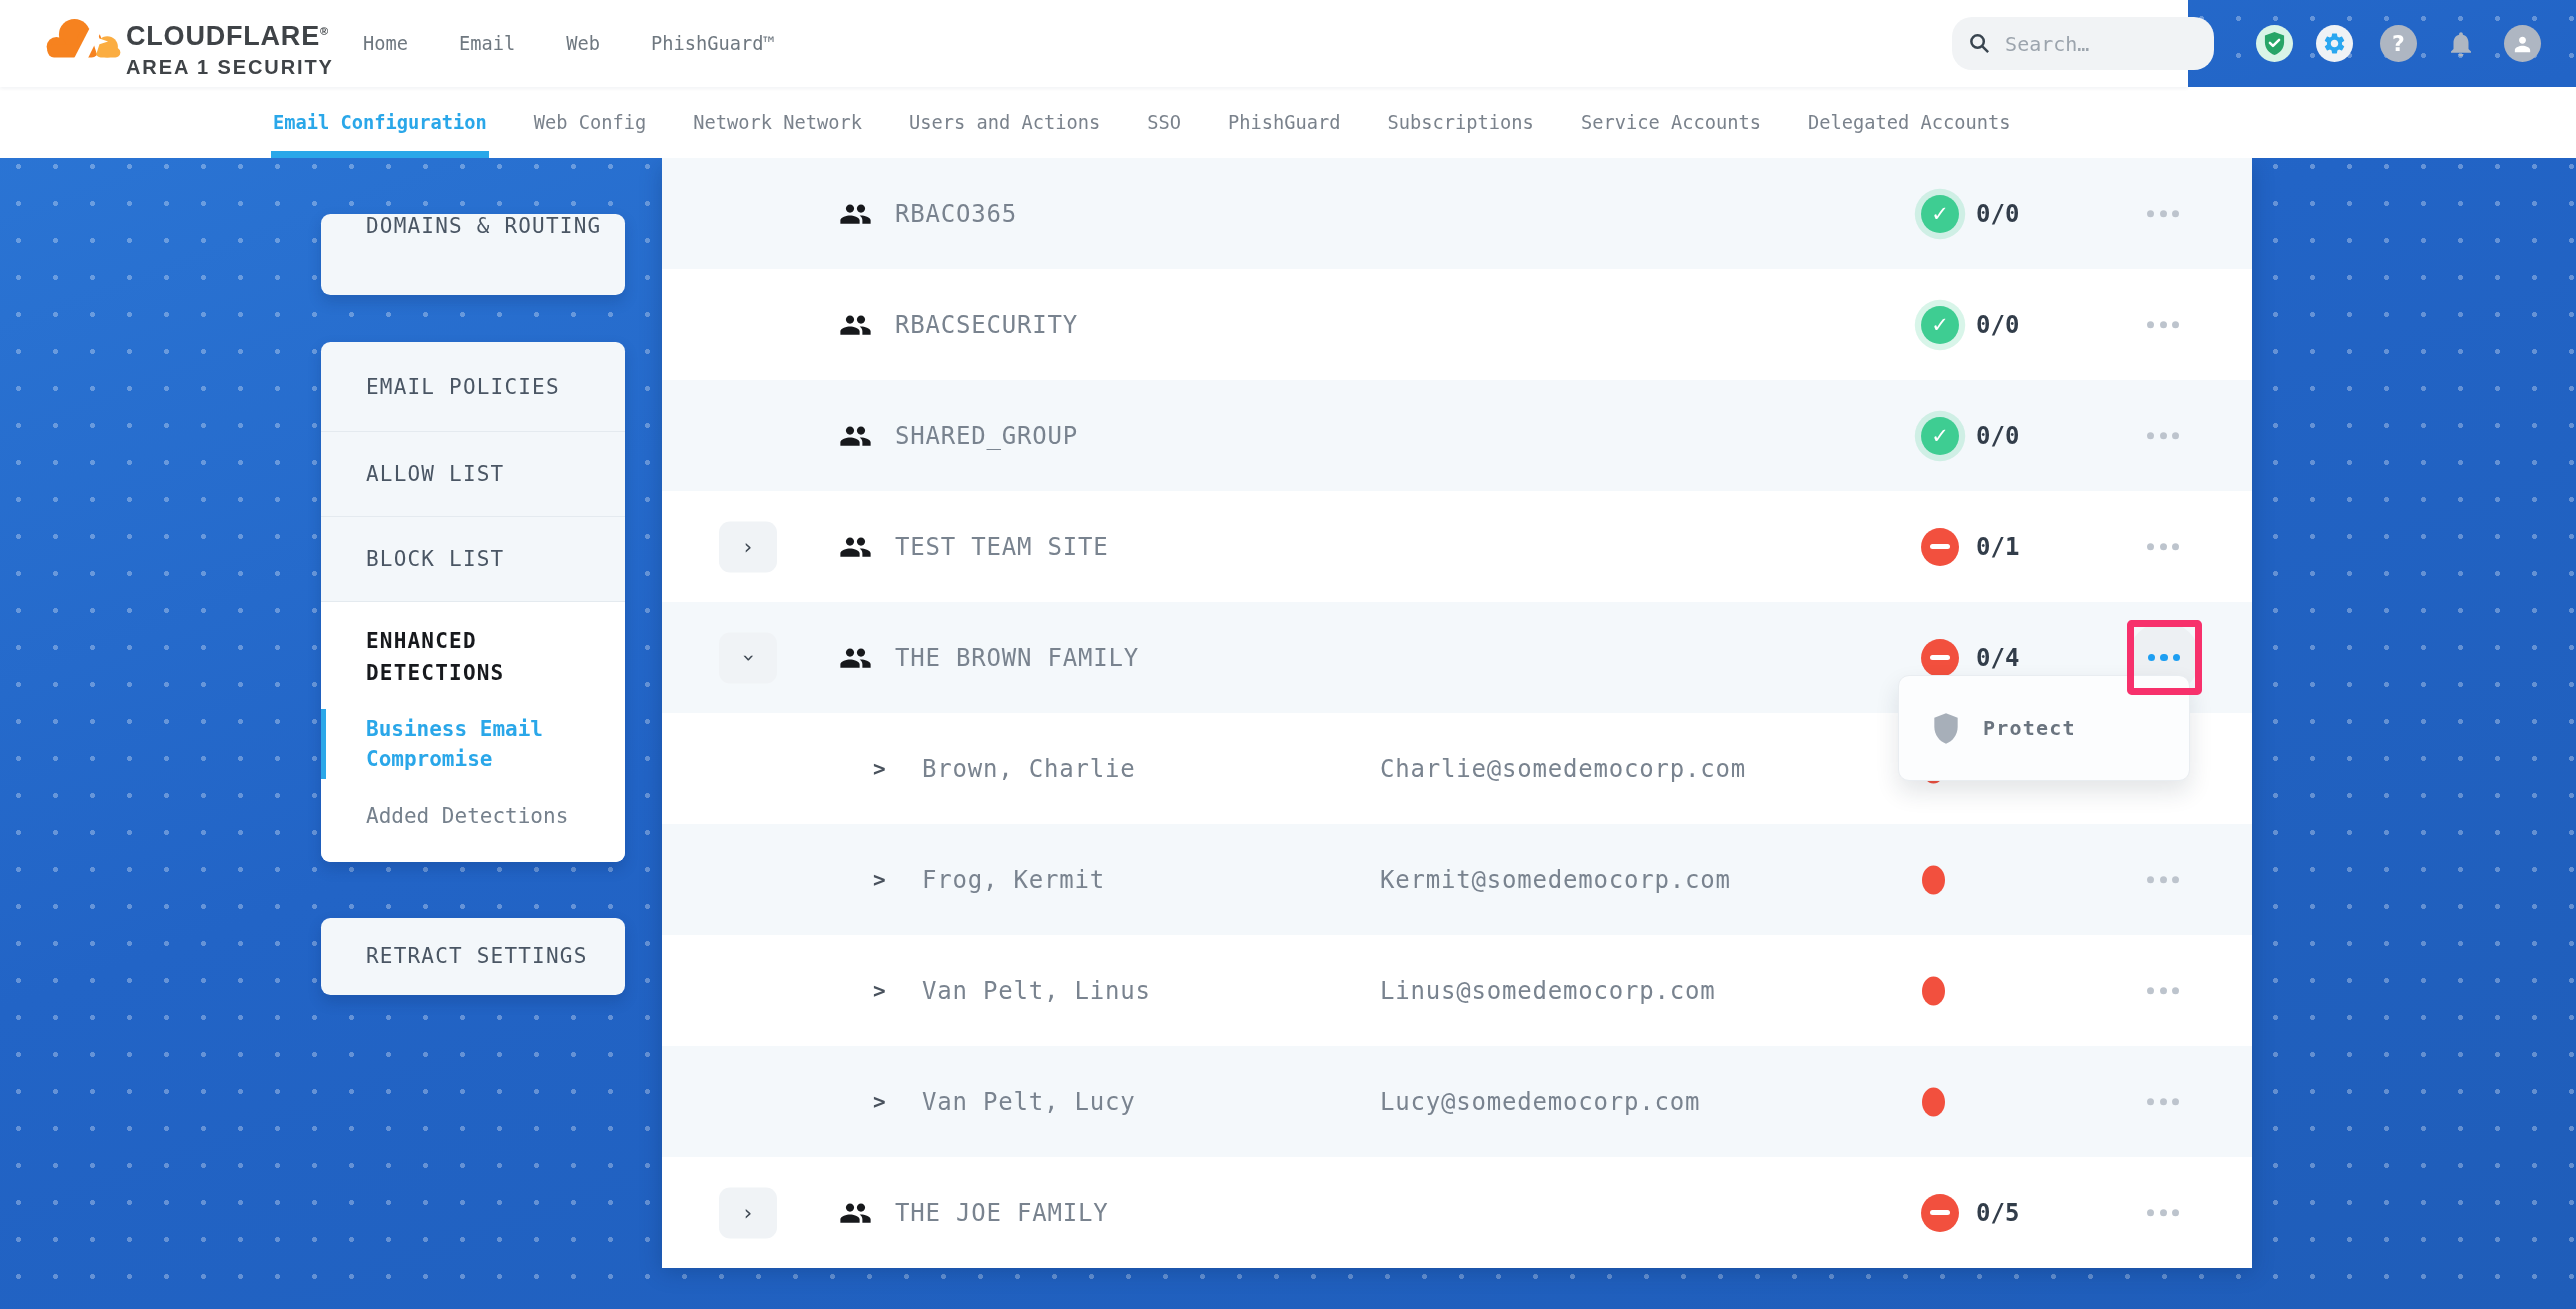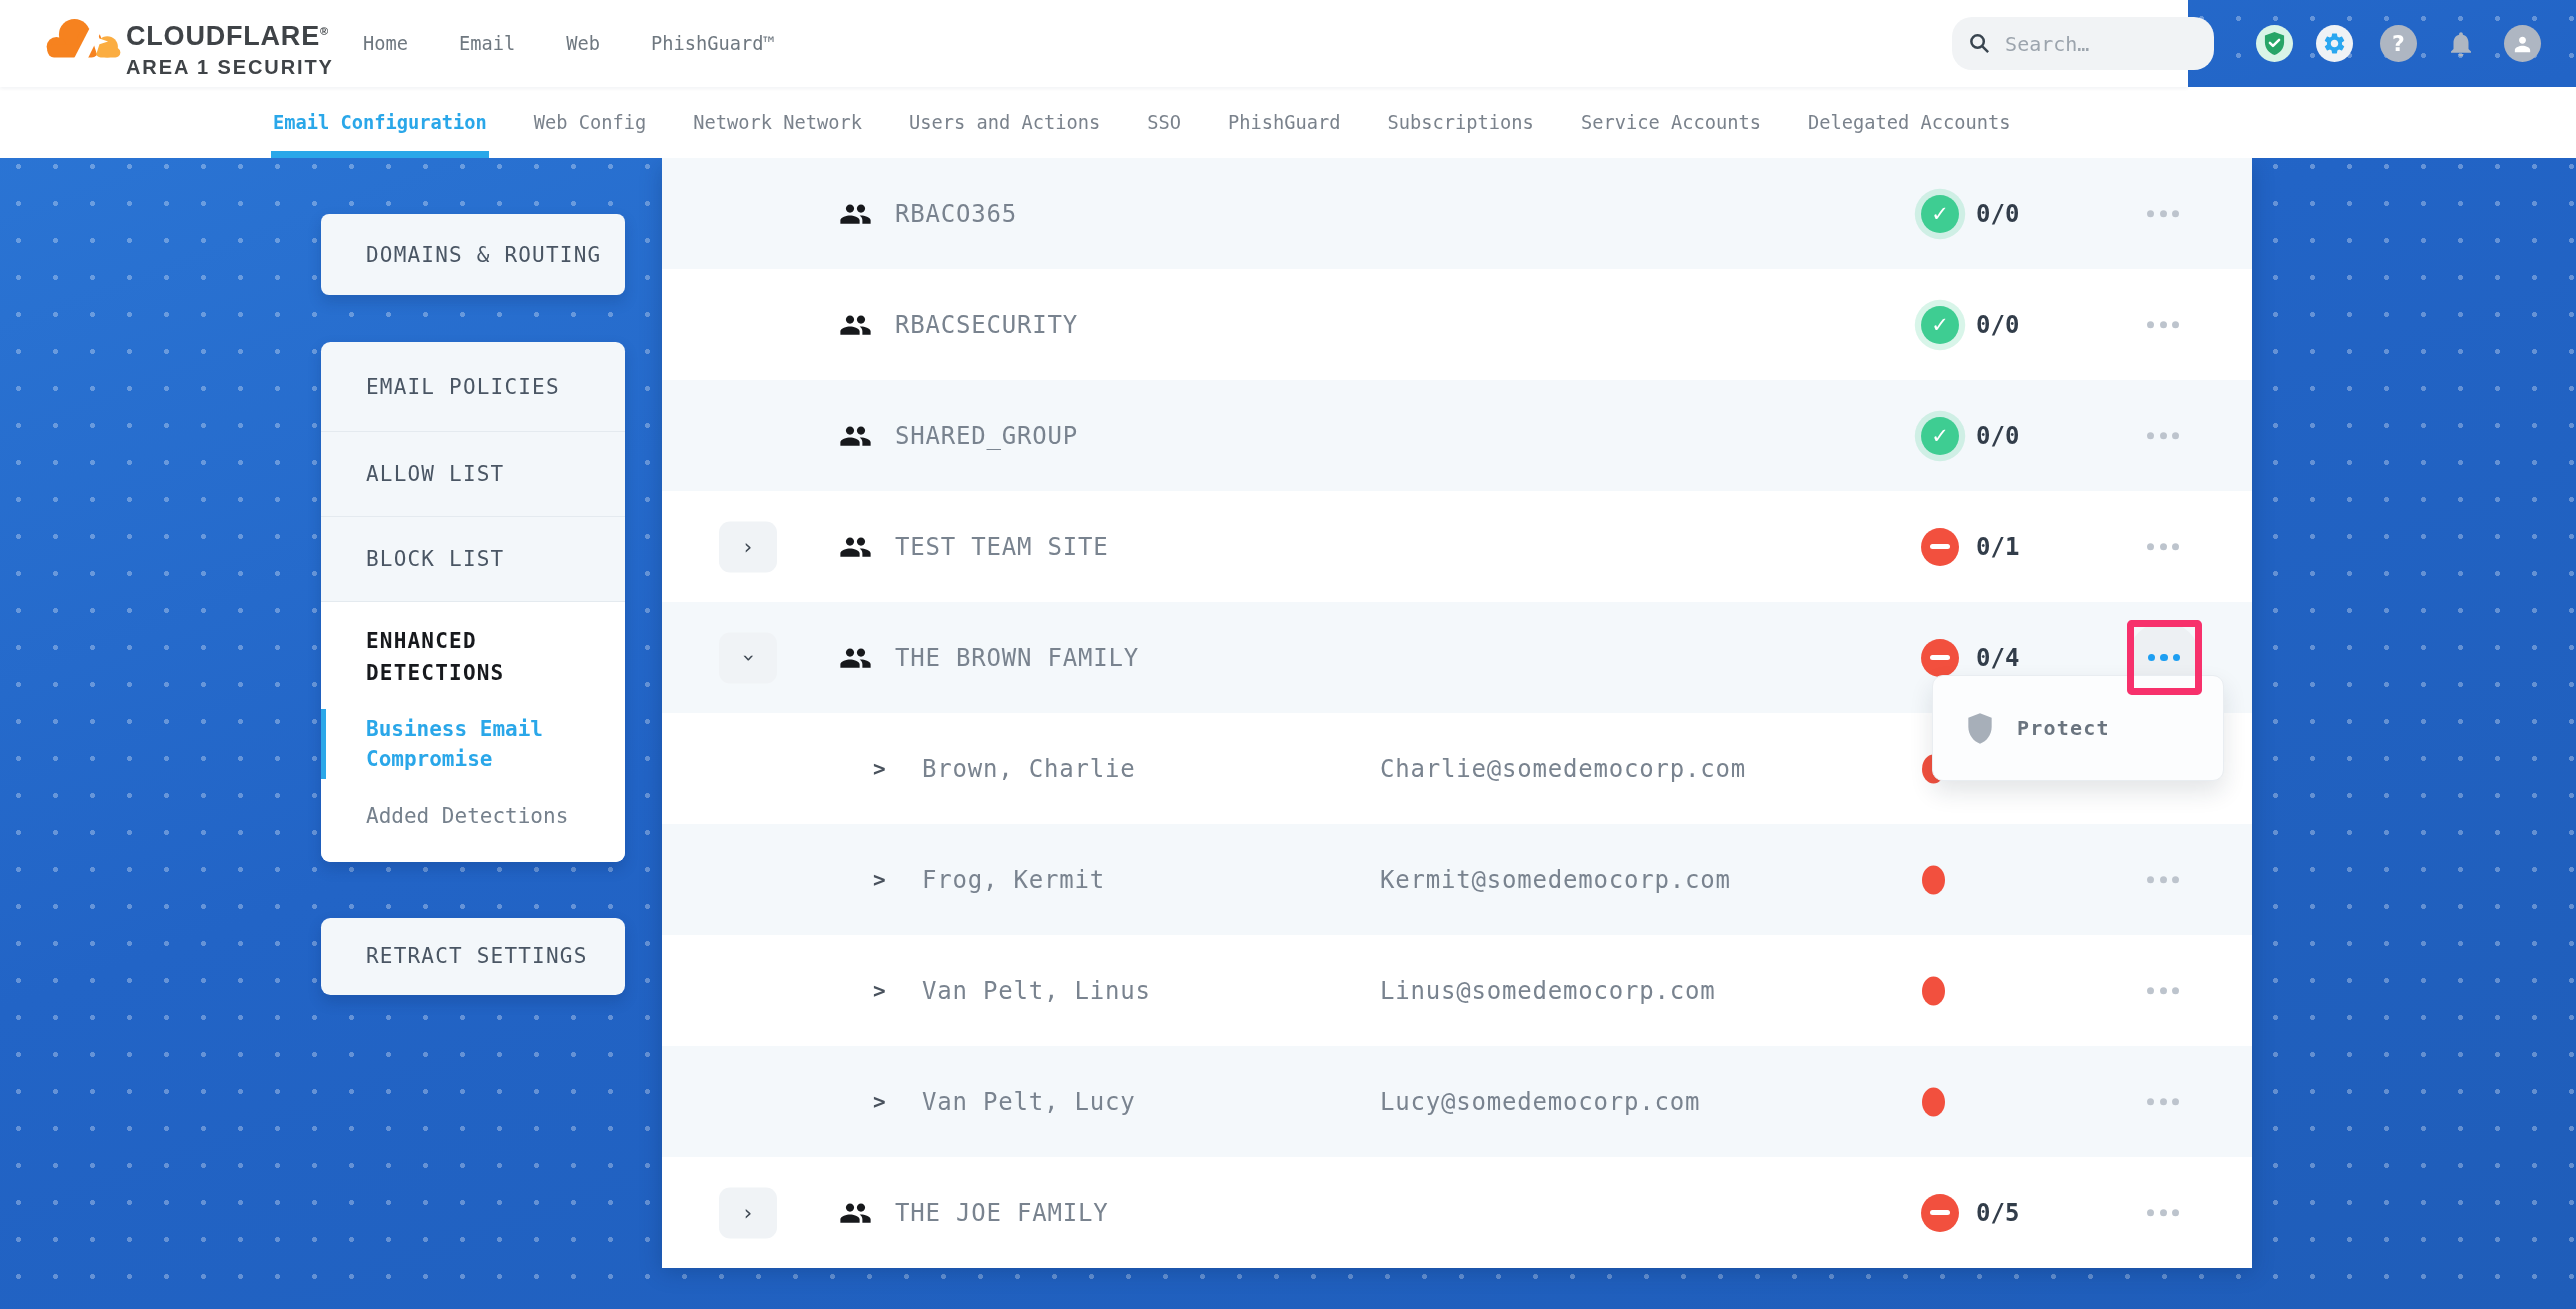--- a/index.html
+++ b/index.html
@@ -33,21 +33,21 @@
   
   .subnav{position:absolute;left:0;top:87px;width:2576px;height:71px;background:#fff;
     display:flex;align-items:center;gap:47px;padding-left:273px;box-sizing:border-box;z-index:39;}
   .tab{font-size:18.7px;color:#7A828C;position:relative;height:71px;display:flex;align-items:center;
     cursor:pointer;white-space:nowrap;}
   .tab.active{color:#2AA7E9;font-weight:bold;}
   .tab.active::after{content:"";position:absolute;left:-2.3px;right:-2.3px;bottom:0;height:7px;background:#2AA7E9;}
   
   .sidebar{position:absolute;left:321px;top:214px;width:304px;z-index:10;}
   .card{background:#F3F7FA;border-radius:9.3px;box-shadow:0 6.2px 14px rgba(10,35,75,.18);}
-  .card.solo{height:81px;display:flex;align-items:center;border-radius:8px;}
+  .card.solo{height:81px;display:flex;align-items:flex-start;}
   .side-label{font-size:21px;color:#4A5664;letter-spacing:1.2px;padding-left:45px;cursor:pointer;}
   .card.stack{margin-top:47px;overflow:hidden;}
   .pol-item{height:84px;display:flex;align-items:center;border-bottom:1.6px solid #E4EAEF;cursor:pointer;}
   .pol-item:first-child{height:89px;}
   .enhanced{background:#fff;padding:23px 0 31px 0;}
   .enh-title{font-size:21px;font-weight:bold;color:#17191D;letter-spacing:1.2px;line-height:32px;
     padding-left:45px;width:195px;}
   .enh-item{position:relative;margin-top:25px;padding-left:45px;font-size:21px;line-height:30px;cursor:pointer;}
   .enh-item.active{color:#2AA7E9;font-weight:bold;width:187px;}
   .enh-item.active::before{content:"";position:absolute;left:0;top:-4.7px;bottom:-4.7px;width:5.4px;background:#2AA7E9;}
@@ -78,21 +78,21 @@
   .count{position:absolute;left:1314px;top:50%;transform:translateY(-50%);font-size:24px;font-weight:bold;color:#323D4A;}
   .dotmark{position:absolute;left:1260px;top:50%;transform:translateY(-50%);width:23px;height:29px;
     border-radius:50%;background:#F2503E;}
   .menu{position:absolute;left:1476px;top:50%;transform:translateY(-50%);display:flex;gap:5.4px;
     background:none;border:none;cursor:pointer;padding:9.3px;}
   .menu i{width:7px;height:7px;border-radius:50%;background:#BDC4CD;display:block;}
   .menu.blue{left:1466px;width:72px;height:72px;border-radius:50%;background:#EDF0F3;
     justify-content:center;align-items:center;gap:4.7px;padding:0;}
   .menu.blue i{background:#1E9FF2;width:7.8px;height:7.8px;}
   
-  .popup{position:absolute;left:1270px;top:517px;width:290px;height:104px;background:#FCFDFE;
+  .popup{position:absolute;left:1236px;top:517px;width:290px;height:104px;background:#FCFDFE;
     border:1.6px solid #E9EDF1;border-radius:11px;box-shadow:0 11px 23px rgba(25,40,60,.12);
     display:flex;align-items:center;z-index:25;cursor:pointer;text-align:right;}
   .popup svg{margin-left:33px;}
   .popup .plabel{margin-left:23px;font-size:20px;font-weight:bold;color:#6A747F;letter-spacing:1.2px;}
   .pinkbox{position:absolute;left:1465px;top:462px;width:75px;height:75px;border:7px solid #F7316C;
     border-radius:4.7px;z-index:30;box-sizing:border-box;}
 </style>
 </head>
 <body>
 

